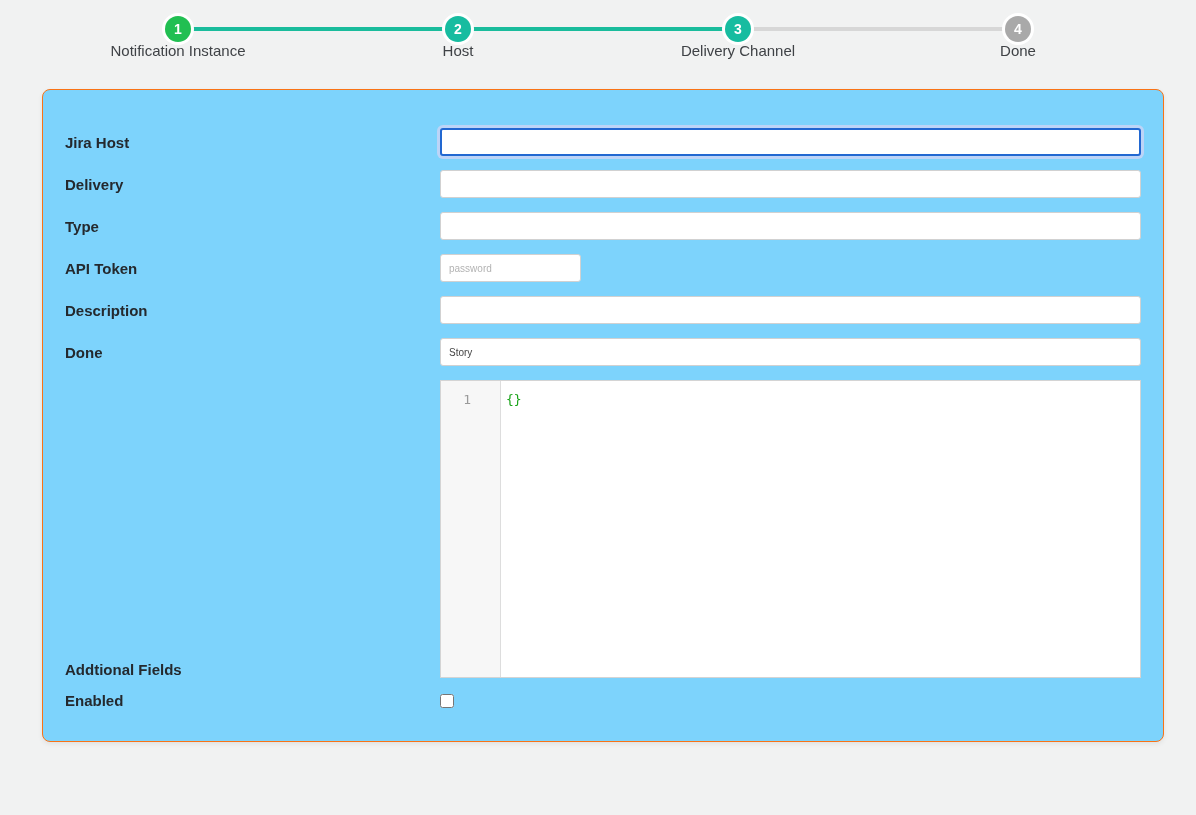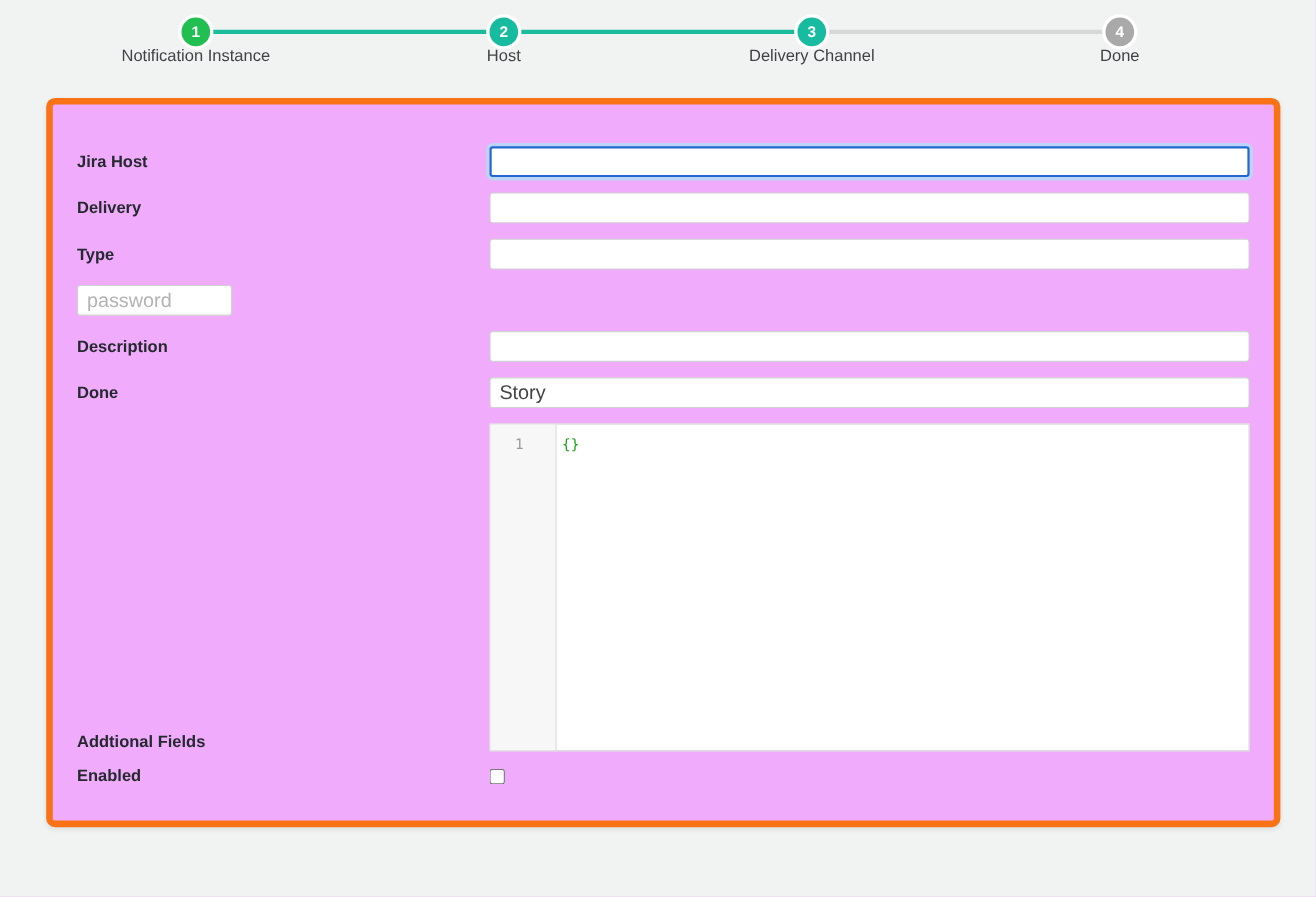--- a/index.html
+++ b/index.html
@@ -49,22 +49,22 @@
   }
   .step-label {
     font-size: 15px;
     color: #3f4246;
   }
 
   
   .card {
     width: 1122px;
     margin: 30px 0 0 42px;
-    background: #f0abfc;
-    border: 6px solid #f97316;
+    background: #7dd3fc;
+    border: 1px solid #f97316;
     border-radius: 8px;
     box-shadow: 0 2px 5px rgba(0,0,0,0.07);
     padding: 38px 22px 32px 22px;
   }
 
   .form-row {
     display: flex;
     align-items: center;
     margin-bottom: 14px;
   }
@@ -77,21 +77,21 @@
     color: #24292e;
   }
   .top-align .form-label { padding-top: 5px; }
 
   .text-input {
     width: 702px;
     height: 28px;
     border: 1px solid #d1d1d1;
     border-radius: 3px;
     padding: 0 8px;
-    font-size: 18px;
+    font-size: 10px;
     color: #444444;
     background: #ffffff;
     outline: none;
     font-family: "Liberation Sans", sans-serif;
   }
   .text-input::placeholder { color: #b3b3b3; }
   .text-input.focused {
     border: 2px solid #2268d1;
     box-shadow: 0 0 0 3px #bcd4f7;
   }
@@ -173,20 +173,21 @@
     <label class="form-label">Delivery</label>
     <input class="text-input" type="text" value="" style="">
   </div>
 
   <div class="form-row">
     <label class="form-label">Type</label>
     <input class="text-input" type="text" value="" style="">
   </div>
 
   <div class="form-row">
+    <label class="form-label">API Token</label>
     <input class="text-input short" type="password" placeholder="password" style="">
   </div>
 
 
   <div class="form-row">
     <label class="form-label">Description</label>
     <input class="text-input" type="text" value="" style="">
   </div>
 
   <div class="form-row">

